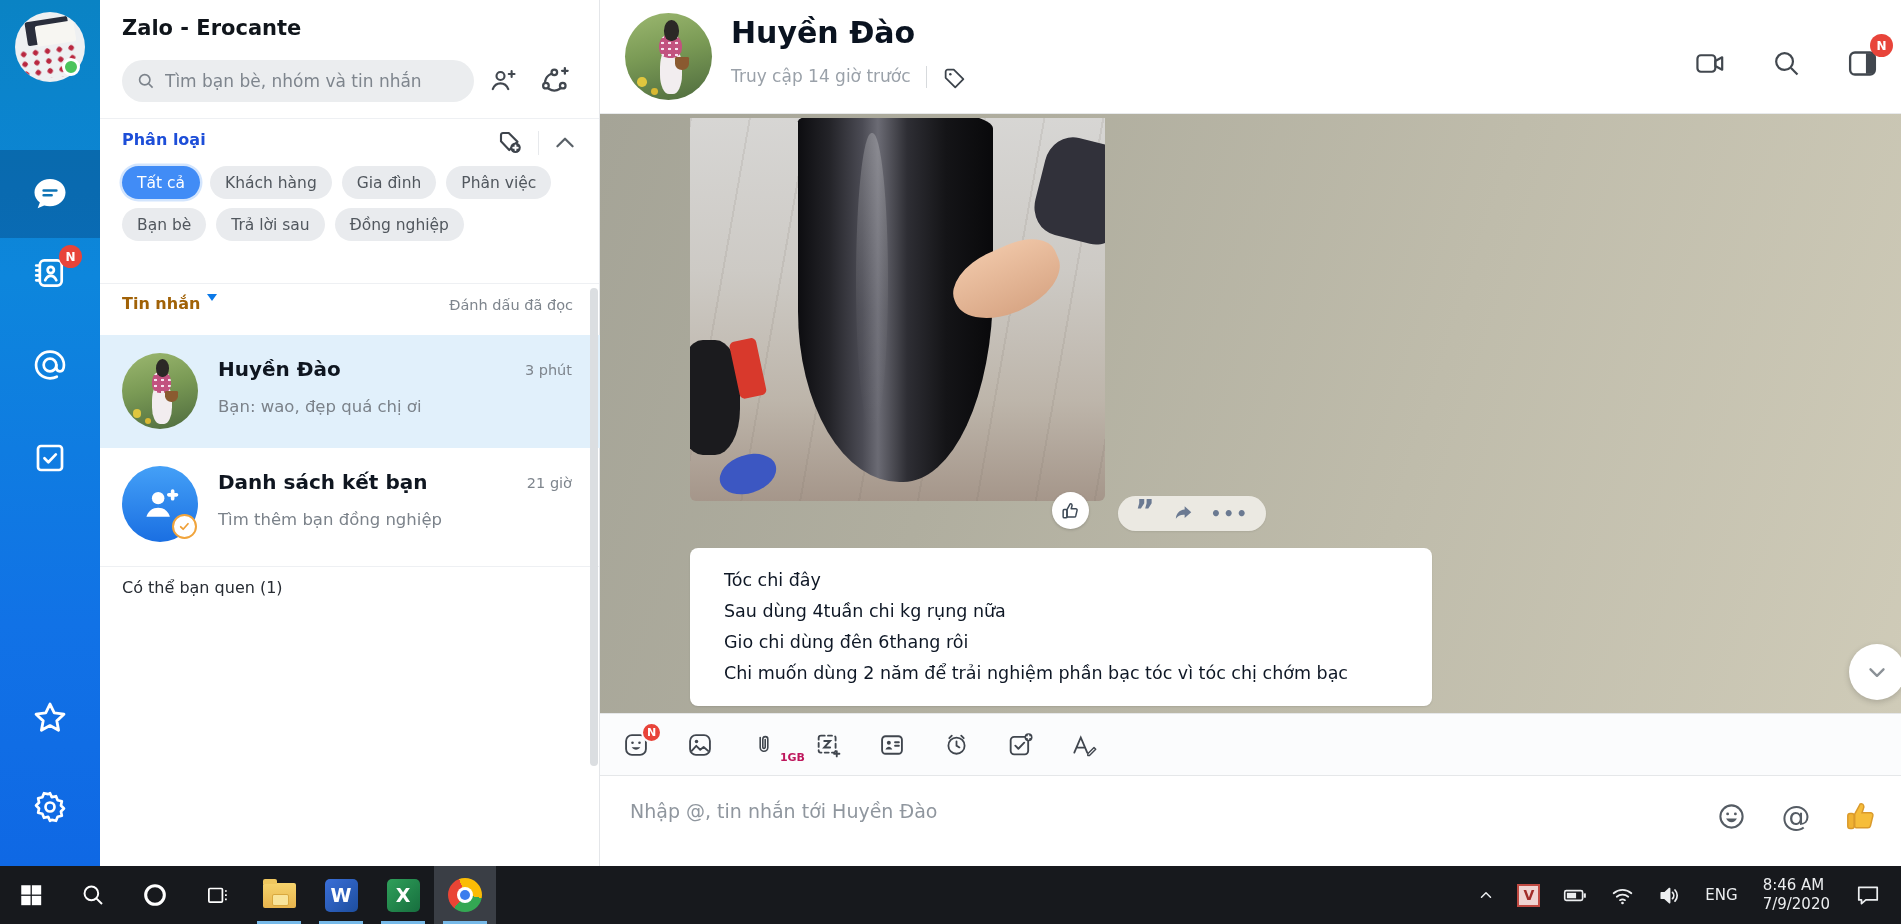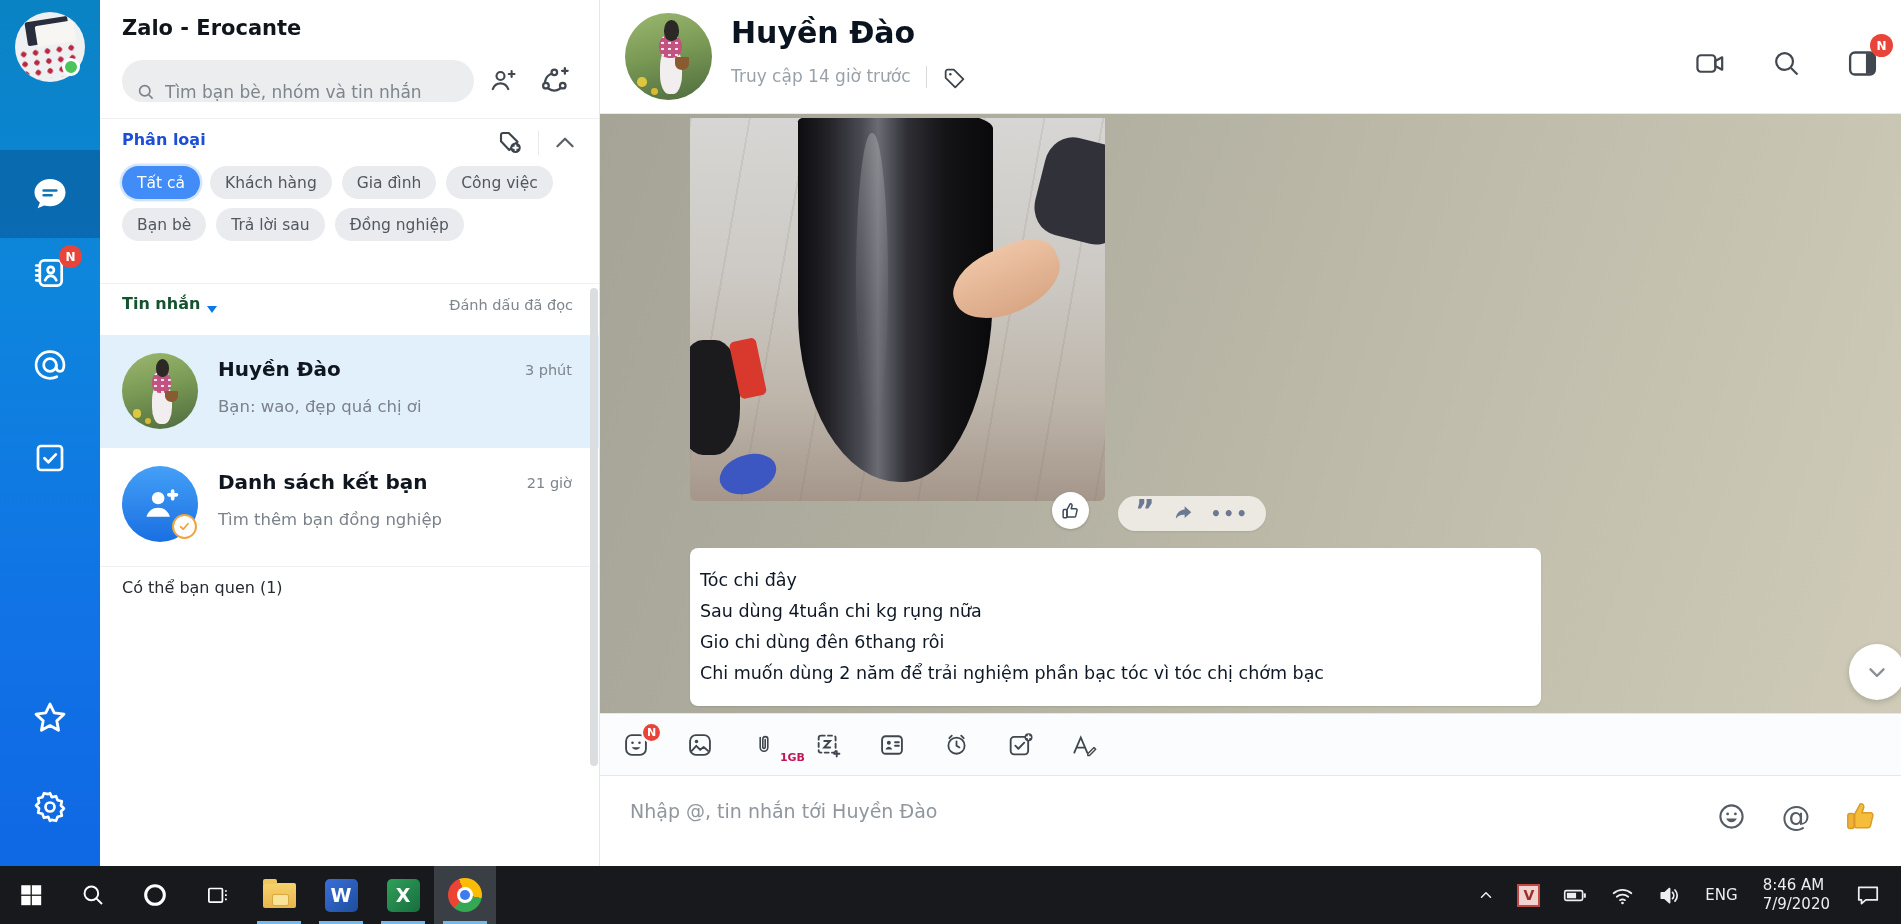--- a/index.html
+++ b/index.html
@@ -21,34 +21,34 @@
   .nav-band{position:absolute;left:0;top:150px;width:100%;height:88px;background:rgba(4,48,92,.30)}
   .nav-item{position:absolute;left:0;width:100px;height:56px;display:flex;align-items:center;justify-content:center;color:#fff}
   .nav-icon-wrap{position:relative;width:40px;height:40px;display:flex;align-items:center;justify-content:center}
   .n-badge{position:absolute;top:-8px;right:-12px;min-width:23px;height:23px;border-radius:50%;
     background:#e8443a;color:#fff;font-size:12px;font-weight:700;display:flex;align-items:center;justify-content:center}
 
   
   #panel{position:absolute;left:100px;top:0;width:500px;height:866px;background:#fff;border-right:1px solid #e4e6e9}
   .panel-title{position:absolute;left:22px;top:16px;font-size:21px;font-weight:700;color:#10151b}
   .searchbar{position:absolute;left:22px;top:60px;width:352px;height:42px;border-radius:21px;background:#ebedef;
-    display:flex;align-items:flex-end;padding:0 14px;color:#7c838b}
+    display:flex;align-items:center;padding:0 14px;color:#7c838b}
   .searchbar input{border:0;outline:0;background:transparent;font-size:17px;color:#40464d;margin-left:9px;width:280px;
     font-family:inherit}
   .searchbar input::placeholder{color:#7e858d}
   .panel-hicon{position:absolute;top:64px;width:34px;height:34px;color:#41474f;display:flex;align-items:center;justify-content:center}
   .hr{position:absolute;left:0;width:100%;height:1px;background:#eef0f3}
   .cat-label{position:absolute;left:22px;top:130px;font-size:16px;font-weight:700;color:#1d4ed8}
   .cat-icons{position:absolute;top:128px;display:flex;align-items:center;color:#3e444c}
   .vdiv{width:1px;height:24px;background:#e7e9ec;margin:0 12px}
   .chips{position:absolute;left:22px;display:flex;gap:10px}
   .chip{height:33px;border-radius:17px;background:#e9ebee;color:#51575e;font-size:15.5px;
     display:flex;align-items:center;padding:0 15px;white-space:nowrap}
   .chip.active{background:#418cf6;color:#fff;box-shadow:0 0 0 2.5px #d3e5fd}
-  .msg-head-label{position:absolute;left:22px;top:294px;font-size:16px;font-weight:700;color:#14532d;display:flex;align-items:flex-end;gap:7px}
+  .msg-head-label{position:absolute;left:22px;top:294px;font-size:16px;font-weight:700;color:#a16207;display:flex;align-items:flex-start;gap:7px}
   .caret-down{width:0;height:0;border-left:5.5px solid transparent;border-right:5.5px solid transparent;border-top:7px solid #0b79e8}
   .mark-read{position:absolute;right:26px;top:297px;font-size:14.5px;color:#7e858d}
   .chat-item{position:absolute;left:0;width:500px}
   .chat-item.selected{background:#e1f0fb}
   .c-avatar{position:absolute;left:22px;top:18px;width:76px;height:76px;border-radius:50%;overflow:hidden}
   .c-name{position:absolute;left:118px;top:22px;font-size:20px;font-weight:600;color:#0f1620}
   .c-snippet{position:absolute;left:118px;top:62px;font-size:16.5px;color:#7b828a;white-space:nowrap}
   .c-time{position:absolute;right:28px;top:27px;font-size:14.5px;color:#7e858d}
   .avatar-huyen{background:linear-gradient(165deg,#9cb870 0%,#7a9a55 45%,#4e6b3e 100%);position:relative}
   .fig-dress{position:absolute;left:40%;top:38%;width:26%;height:55%;background:#f2edef;border-radius:45% 45% 40% 40%}
@@ -100,22 +100,22 @@
   .p-foot{position:absolute;left:-3%;top:58%;width:15%;height:30%;background:#1b1b1e;border-radius:40%}
   .p-slipper{position:absolute;left:7%;top:88%;width:14%;height:10%;background:#3c57c2;border-radius:50%;transform:rotate(-18deg)}
   .p-tool{position:absolute;left:7%;top:62%;width:14%;height:7%;background:#d8392c;border-radius:5px;transform:rotate(78deg)}
   .like-btn{position:absolute;left:452px;top:378px;width:37px;height:37px;border-radius:50%;background:#fff;
     box-shadow:0 1px 3px rgba(0,0,0,.18);display:flex;align-items:center;justify-content:center;color:#3e4a57}
   .msg-actions{position:absolute;left:518px;top:382px;width:148px;height:35px;border-radius:18px;
     background:rgba(238,236,230,.94);box-shadow:0 1px 2px rgba(0,0,0,.08);
     display:flex;align-items:center;justify-content:space-evenly;color:#6b7a92}
   .quote-glyph{font-size:30px;font-weight:700;line-height:0;height:10px;transform:translateY(2px)}
   .dots-glyph{font-size:17px;font-weight:700;letter-spacing:2px}
-  .bubble{position:absolute;left:90px;top:434px;width:851px;background:#fff;border-radius:8px;
-    box-shadow:0 1px 2px rgba(0,0,0,.10);padding:17px 10px;font-size:17.5px;line-height:31px;color:#0e1725}
+  .bubble{position:absolute;left:90px;top:434px;width:742px;background:#fff;border-radius:8px;
+    box-shadow:0 1px 2px rgba(0,0,0,.10);padding:17px 34px;font-size:17.5px;line-height:31px;color:#0e1725}
   .scroll-btn{position:absolute;left:1249px;top:530px;width:56px;height:56px;border-radius:50%;background:#fff;
     box-shadow:0 2px 6px rgba(0,0,0,.18);display:flex;align-items:center;justify-content:center;color:#8b9197}
 
   #chat-toolbar{position:absolute;left:0;top:713px;width:100%;height:63px;background:#fbfcfd;
     border-top:1px solid #e5e7e9;border-bottom:1px solid #e5e7e9;display:flex;align-items:center;padding-left:22px;gap:36px}
   .tb-item{position:relative;width:28px;height:28px;color:#40464e;display:flex;align-items:center;justify-content:center}
   .tb-badge{position:absolute;top:-9px;right:-12px;min-width:21px;height:21px;border-radius:50%;background:#e8443a;
     color:#fff;font-size:11px;font-weight:700;display:flex;align-items:center;justify-content:center;border:2px solid #fbfcfd}
   .gb-label{position:absolute;bottom:-5px;right:-27px;font-size:11px;font-weight:700;color:#be185d}
 
@@ -261,21 +261,21 @@
         <svg width="28" height="28" viewBox="0 0 24 24" fill="none" stroke="#5a6168" stroke-width="1.9" stroke-linecap="round" stroke-linejoin="round">
             <path d="M5.5 14.8L12 8.3l6.5 6.5"></path>
           </svg>
       </span>
     </div>
 
     <div class="chips" style="top:166px">
       <span class="chip active">Tất cả</span>
       <span class="chip">Khách hàng</span>
       <span class="chip">Gia đình</span>
-      <span class="chip">Công việc</span>
+      <span class="chip">Phân việc</span>
     </div>
     <div class="chips" style="top:208px">
       <span class="chip">Bạn bè</span>
       <span class="chip">Trả lời sau</span>
       <span class="chip">Đồng nghiệp</span>
     </div>
 
     <div class="hr" style="top:283px"></div>
 
     <div class="msg-head-label">

